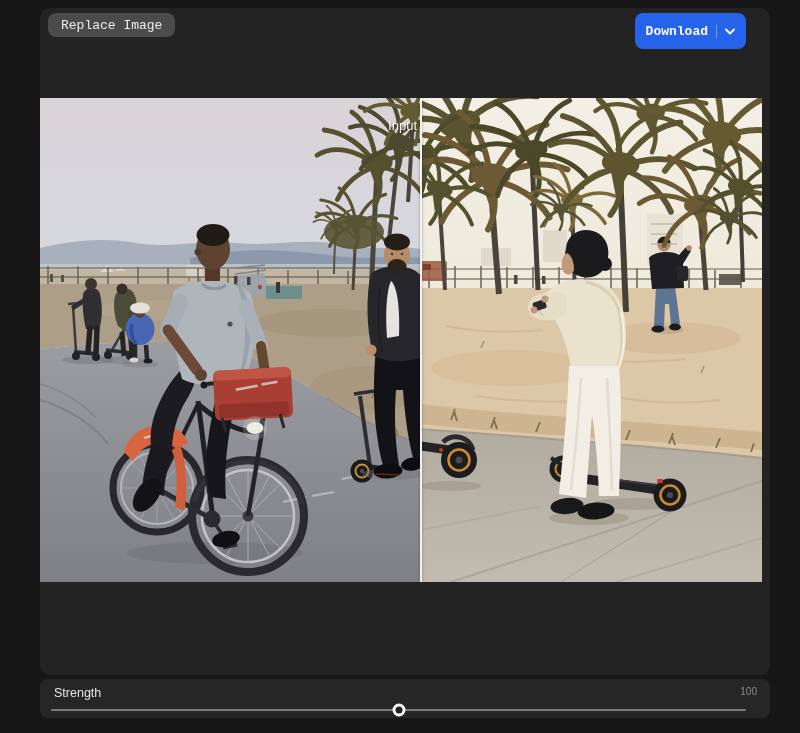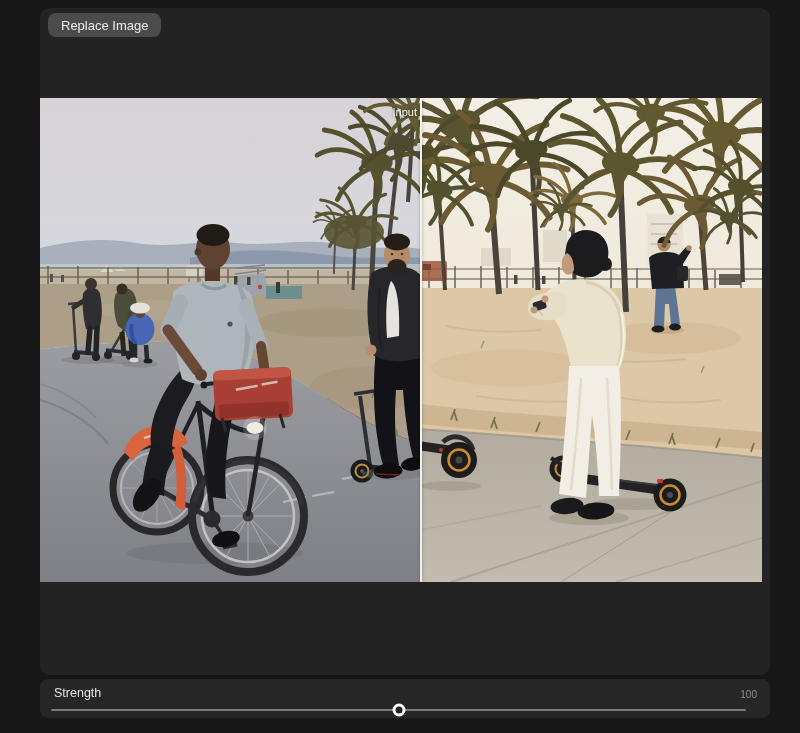--- a/index.html
+++ b/index.html
@@ -1,46 +1,55 @@
 <!DOCTYPE html>
 <html><head>
 <meta charset="utf-8">
 <style>
   html,body{margin:0;padding:0;background:#171717;width:800px;height:733px;overflow:hidden;
     font-family:"Liberation Sans",sans-serif;-webkit-font-smoothing:antialiased;}
   .app{position:relative;width:800px;height:733px;background:#171717;}
   .main-panel{position:absolute;left:40px;top:8px;width:730px;height:667px;background:#232323;border-radius:10px;}
   .btn{display:inline-flex;align-items:center;gap:8px;border:none;cursor:pointer;
-    font-family:Liberation Sans, sans-serif;font-size:13px;line-height:1;border-radius:8px;}
+    font-family:Liberation Mono, monospace;font-size:13px;line-height:1;border-radius:8px;}
   .btn-replace{position:absolute;left:8px;top:5px;padding:6px 13px;background:#4b4b4b;color:#ededed;font-weight:400;height:24px;}
   .btn-download{position:absolute;right:24px;top:5px;padding:6px 11px;background:#2563eb;color:#ffffff;font-weight:600;height:24px;}
   .dl-sep{width:1px;height:13px;background:rgba(255,255,255,.38);display:inline-block;}
   .dl-caret{display:inline-flex;align-items:center;}
   .image-area{position:absolute;left:0;top:90px;width:722px;height:484px;}
   .image-area svg{display:block;width:722px;height:484px;}
   .divider{position:absolute;left:380px;top:0;width:2px;height:484px;background:#f2f2f2;box-shadow:0 0 3px rgba(0,0,0,.35);cursor:ew-resize;}
-  .input-label{position:absolute;right:345px;top:8px;font-size:11px;color:#ffffff;opacity:.96;
+  .input-label{position:absolute;right:345px;top:20px;font-size:13px;color:#ffffff;opacity:.96;
     text-shadow:0 1px 3px rgba(0,0,0,.6);text-align:center;}
   .strength-panel{position:absolute;left:40px;top:679px;width:730px;height:39px;background:#262626;border-radius:8px;}
-  .strength-row{display:flex;justify-content:space-between;align-items:flex-end;padding:7px 13px 0 14px;gap:28px;}
+  .strength-row{display:flex;justify-content:space-between;align-items:flex-start;padding:7px 13px 0 14px;gap:28px;}
   .s-label{font-size:12.5px;color:#e4e4e4;}
   .s-value{font-size:10px;color:#8c8c8c;}
   .slider{position:absolute;left:11px;right:24px;top:27px;height:8px;cursor:pointer;}
   .track{position:absolute;left:0;right:0;top:3px;height:2px;background:#7a7a7a;border-radius:1px;}
   .thumb{position:absolute;left:50%;top:4px;width:13px;height:13px;box-sizing:border-box;
     border:3px solid #fbfbfb;background:#222222;border-radius:50%;transform:translate(-50%,-50%);}
 </style>
 </head>
 <body>
 
 <div class="app">
   <div class="main-panel">
 
     <button class="btn btn-replace">Replace Image</button>
 
+    <div class="btn btn-download">
+      <span>Download</span>
+      <span class="dl-sep"></span>
+      <span class="dl-caret">
+        <svg width="10" height="7" viewBox="0 0 10 7">
+            <path d="M1 1.5l4 4 4-4" stroke="#fff" stroke-width="1.8" fill="none" stroke-linecap="round" stroke-linejoin="round"></path>
+          </svg>
+      </span>
+    </div>
 
     <div class="image-area">
       <svg viewBox="0 0 722 484">
         <defs>
           <linearGradient id="skyL" x1="0" y1="0" x2="0" y2="1">
             <stop offset="0" stop-color="#d8d3d7"></stop>
               <stop offset=".55" stop-color="#d6d8de"></stop>
               <stop offset="1" stop-color="#cdd5de"></stop>
           </linearGradient>
           <linearGradient id="pathL" x1="0" y1="0" x2="0" y2="1">

